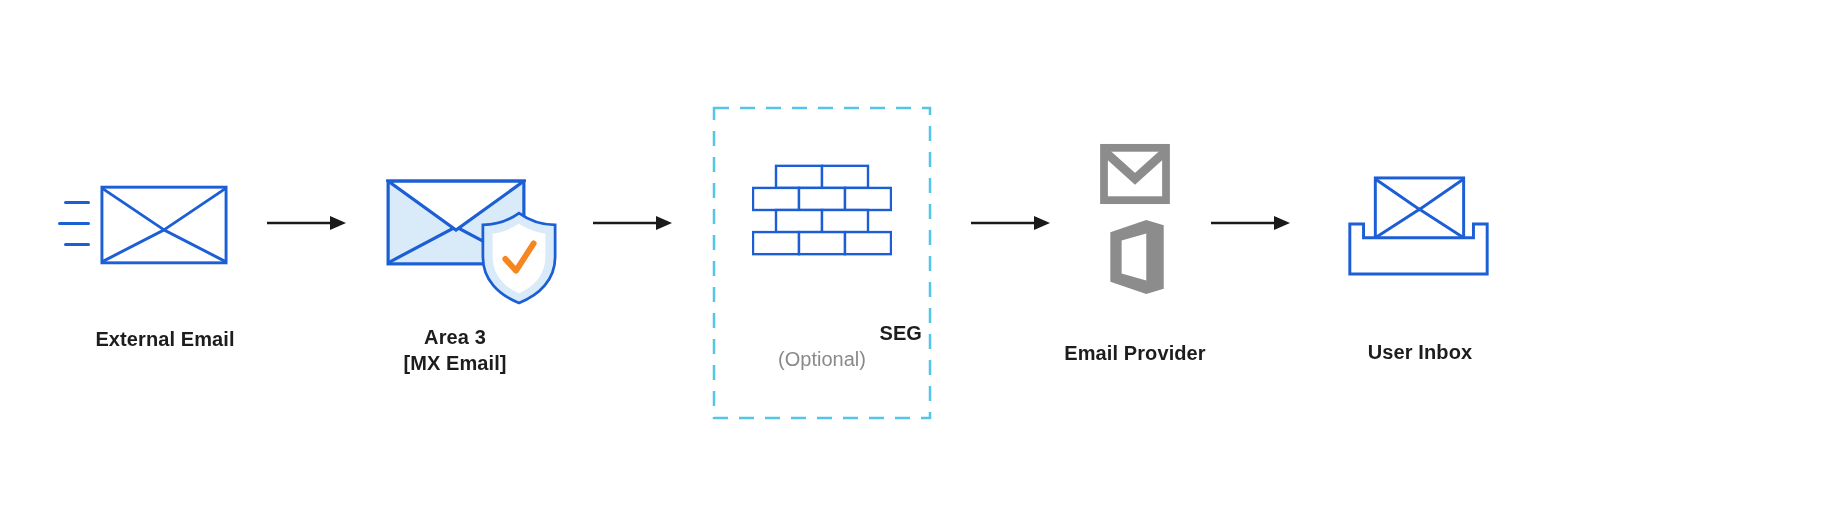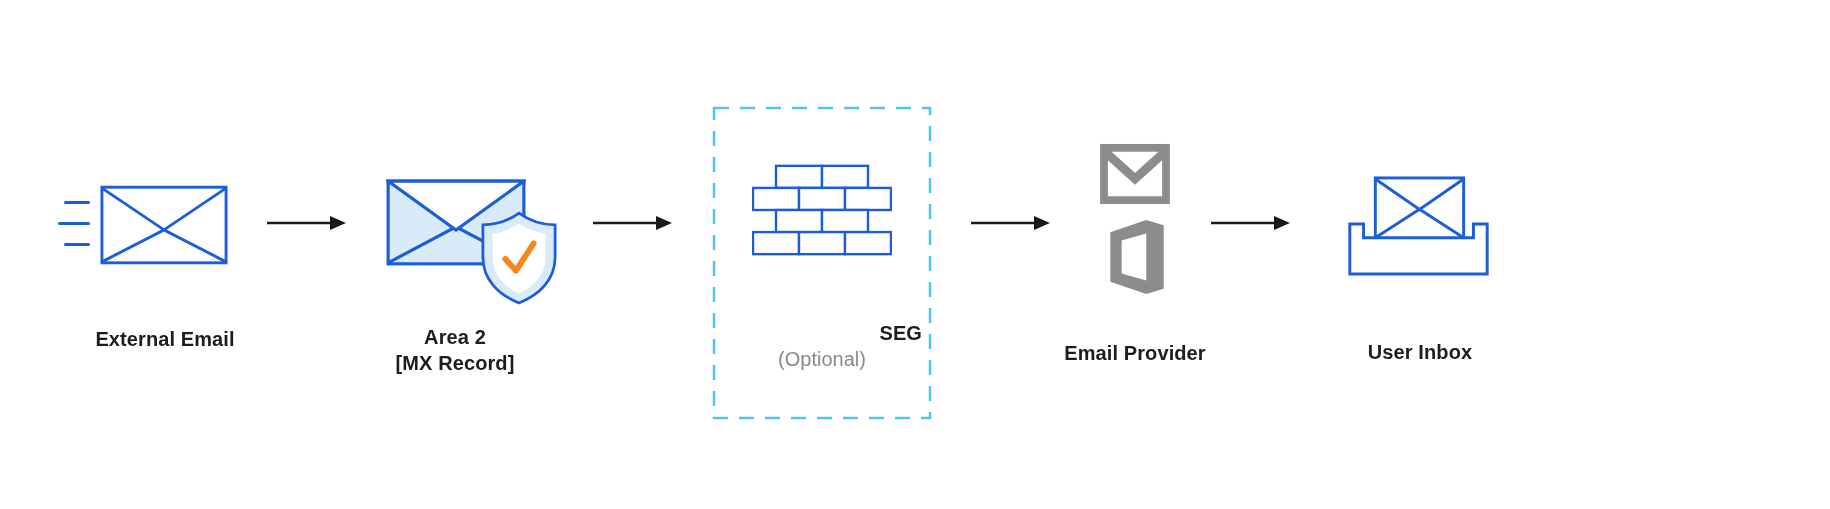--- a/index.html
+++ b/index.html
@@ -77,22 +77,22 @@
       <rect class="bsl" x="2" y="2" width="128" height="78"></rect>
       <path class="bsn" d="M2,79 L66,45 L130,79"></path>
       <path d="M2,2 L130,2 L66,48 Z" style="fill:#ffffff;stroke:var(--primary-blue,#1b5ed6);stroke-width:3;"></path>
     </svg>
     <svg class="abs" style="left:478px;top:162px;" width="82" height="96" viewBox="0 0 84 98">
       <path class="shield-outer" d="M42,3 C53,11 65,15 79,15 L79,48 C79,71 63,87 42,95 C21,87 5,71 5,48 L5,15 C19,15 31,11 42,3 Z"></path>
       <path class="shield-inner" d="M42,14 C50,19 59,23 69,24 L69,48 C69,66 57,79 42,85 C27,79 15,66 15,48 L15,24 C25,23 34,19 42,14 Z"></path>
       <path class="check" d="M28,50 L39,62 L57,34"></path>
     </svg>
     <div class="node-label" style="left:355px;top:276px;width:200px;">
-      <div>Area 2</div>
-      <div>[MX Record]</div>
+      <div>Area 3</div>
+      <div>[MX Email]</div>
     </div>
   </div>
 
   <svg class="abs" style="left:592px;top:166px;" width="84" height="18" viewBox="0 0 84 18">
     <line class="arrow-shaft" x1="1" y1="9" x2="68" y2="9"></line>
     <polygon class="arrow-head" points="64,2 80,9 64,16"></polygon>
   </svg>
 
   <div class="abs" style="left:0;top:0;">
     <svg class="abs" style="left:712px;top:58px;" width="220" height="314" viewBox="0 0 220 314">

